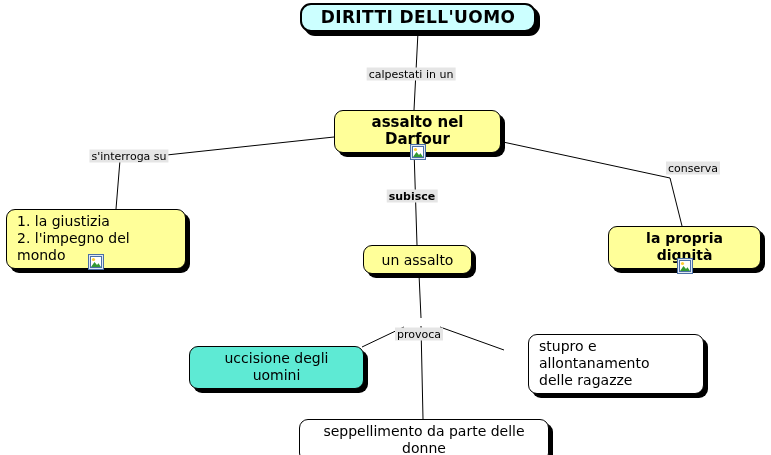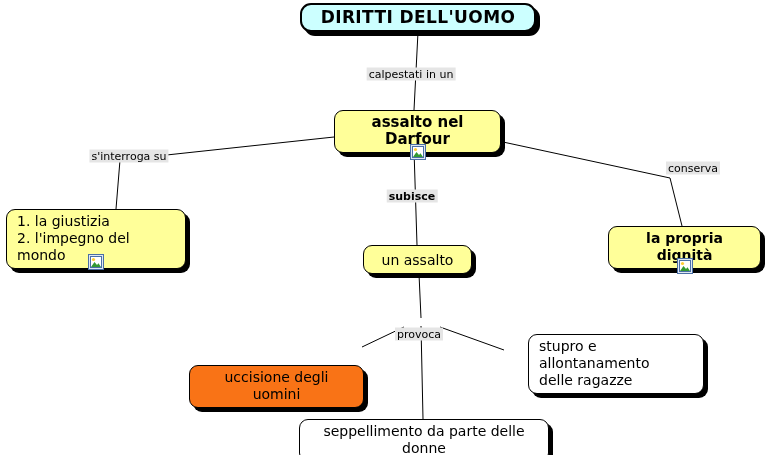--- a/index.html
+++ b/index.html
@@ -155,21 +155,21 @@
         <svg width="16" height="16" viewBox="0 0 16 16">
           <rect x="0.5" y="0.5" width="15" height="15" fill="#dfe7f2" stroke="#4a6fa5" stroke-width="1"></rect>
           <rect x="2.5" y="2.5" width="11" height="11" fill="#ffffff" stroke="#4a6fa5" stroke-width="1"></rect>
           <circle cx="5.5" cy="5.5" r="1.6" fill="#ffcc33"></circle>
           <path d="M3 13 L6.5 8 L9 11 L10.5 9.2 L13 13 Z" fill="#339933"></path>
         </svg>
       </div>
       <div class="node center yellow" style="left: 363px; top: 245px; width: 109px; min-height: 29px; background: rgb(255, 255, 153);">
         <div class="node-text">un assalto</div>
       </div>
-      <div class="node center" style="left: 189px; top: 365px; width: 175px; min-height: 29px; background: #f97316;">
+      <div class="node center" style="left: 189px; top: 346px; width: 175px; min-height: 29px; background: #5eead4;">
         <div class="node-text">uccisione degli uomini</div>
       </div>
       <div class="node left" style="left: 504px; top: 334px; width: 176px; min-height: 44px; background: rgb(255, 255, 255); margin-left: 24px;">
         <div class="node-text">stupro e allontanamento
 delle ragazze</div>
       </div>
       <div class="node center" style="left: 299px; top: 419px; width: 250px; min-height: 29px; background: rgb(255, 255, 255);">
         <div class="node-text">seppellimento da parte delle donne</div>
       </div>
     </div>

